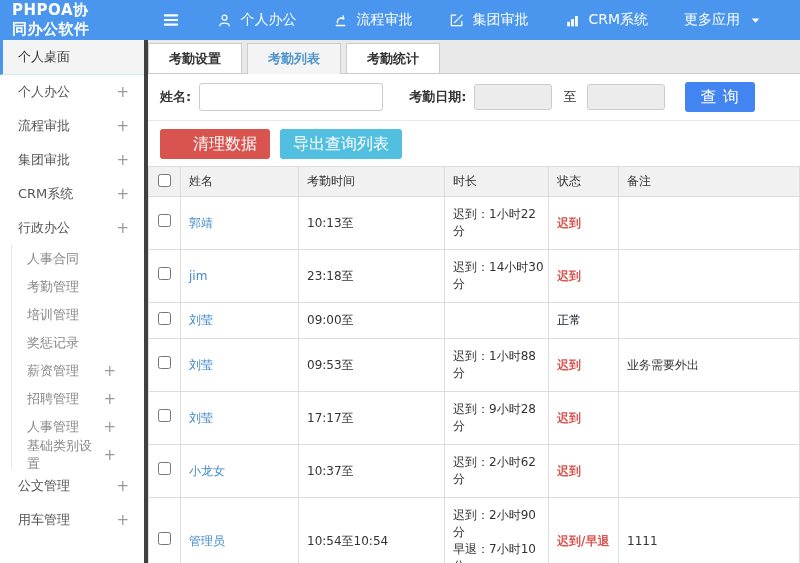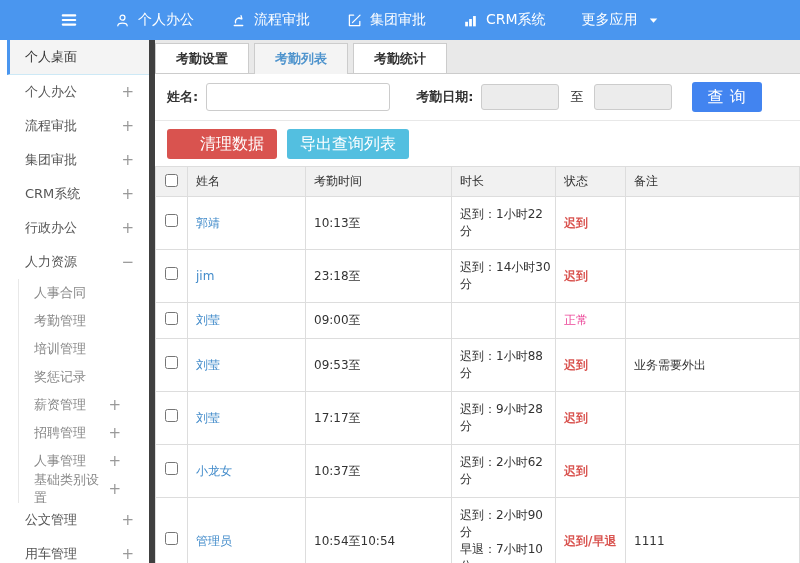--- a/index.html
+++ b/index.html
@@ -17,21 +17,21 @@
   .hamburger { margin-left:58px; cursor:pointer; display:flex; align-items:center; }
   .topnav { display:flex; align-items:center; margin-left:34px; }
   .nav-item { display:flex; align-items:center; gap:7px; margin-right:36px; font-size:14px; cursor:pointer; white-space:nowrap; }
   .icon svg { display:block; width:17px; height:17px; }
   .hamburger svg { width:22px; height:22px; }
 
   
   .bodyrow { flex:1; display:flex; overflow:hidden; }
 
   
-  .sidebar { width:148px; flex:0 0 148px; background:#fff; border-right:6px solid #404040; overflow:hidden;margin-left:7px; }
+  .sidebar { width:148px; flex:0 0 148px; background:#fff; border-right:4px solid #404040; overflow:hidden; }
   .side-item { height:34px; display:flex; align-items:center; padding:0 15px 0 10px; color:#555; cursor:pointer; }
   .side-item .sicon { color:#777; margin-right:8px; display:flex; }
   .side-item .slabel { font-size:13px; }
   .side-item.active { height:35px; background:#f4f4f4; border-left:3px solid #4a96ef; border-bottom:1px solid #cde9f6; padding-left:7px; color:#333; }
   .side-item.active .sicon { color:#4a96ef; }
   .stoggle { margin-left:auto; color:#999; font-size:15px; line-height:1; }
   .sub-list { margin-left:11px; border-left:1px solid #e8e8e8; }
   .sub-item { height:28px; display:flex; align-items:center; padding:0 28px 0 15px; color:#888; font-size:13px; cursor:pointer; }
 
   
@@ -56,28 +56,29 @@
 
   
   .table-wrap { flex:1; overflow:hidden; }
   table { width:100%; border-collapse:collapse; table-layout:fixed; font-size:12px; }
   th { background:#f1f1f1; border:1px solid #ddd; height:30px; text-align:left; padding:0 8px; font-weight:normal; color:#333; }
   td { border:1px solid #ddd; padding:9px 4px 9px 8px; line-height:17px; vertical-align:middle; color:#333; overflow:hidden; }
   th.col-check, td.col-check { text-align:center; padding:0; }
   input[type=checkbox] { width:13px; height:13px; margin:0; cursor:pointer; }
   .name-link { color:#428bca; text-decoration:none; cursor:pointer; }
   .status-red { color:#d9534f;font-weight:bold; }
-  .status-normal { color:#ec4899; }
+  .status-normal { color:#0f172a; }
 </style>
 </head>
 <body>
 
 <div class="app">
 
   <header class="topbar">
+    <div class="logo">PHPOA协同办公软件</div>
     <div class="hamburger">
       <svg viewBox="0 0 16 16" stroke="currentColor" fill="none" stroke-width="1.6" stroke-linecap="round">
           <path d="M3.5 4.7 h9 M3.5 8 h9 M3.5 11.3 h9"></path>
         </svg>
     </div>
     <nav class="topnav">
       <a class="nav-item">
         <span class="icon">
             <svg viewBox="0 0 16 16" stroke="currentColor" fill="none" stroke-width="1.2" stroke-linecap="round">
               <circle cx="8" cy="5.3" r="2.3"></circle>
@@ -187,29 +188,20 @@
         <span class="sicon">
             <svg viewBox="0 0 16 16" stroke="currentColor" fill="none" stroke-width="1.2" stroke-linejoin="round">
               <rect x="2.8" y="5.4" width="10.4" height="7.4" rx="1"></rect>
               <path d="M6 5.4 V4.2 a1 1 0 0 1 1-1 h2 a1 1 0 0 1 1 1 v1.2 M2.8 8.4 h10.4"></path>
             </svg>
           </span>
         <span class="slabel">行政办公</span>
         <span class="stoggle">+</span>
       </div>
 
-      <div class="side-item">
-        <span class="sicon">
-            <svg viewBox="0 0 16 16" stroke="currentColor" fill="none" stroke-width="1.2" stroke-linejoin="round">
-              <path d="M8 4.2 C6.8 3.3 4.4 3.3 3.2 3.9 V12.1 C4.4 11.5 6.8 11.5 8 12.4 C9.2 11.5 11.6 11.5 12.8 12.1 V3.9 C11.6 3.3 9.2 3.3 8 4.2 V12.4"></path>
-            </svg>
-          </span>
-        <span class="slabel">人力资源</span>
-        <span class="stoggle">−</span>
-      </div>
 
       <div class="sub-list">
         <div class="sub-item">
           <span>人事合同</span>
         </div>
         <div class="sub-item">
           <span>考勤管理</span>
         </div>
         <div class="sub-item">
           <span>培训管理</span>

